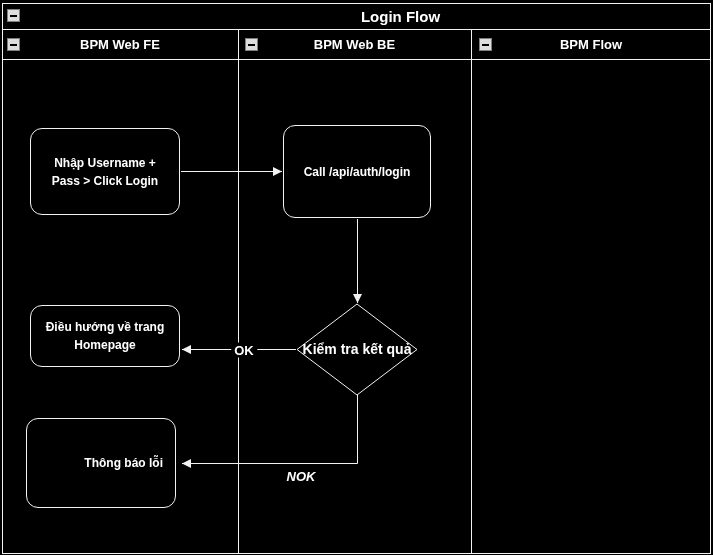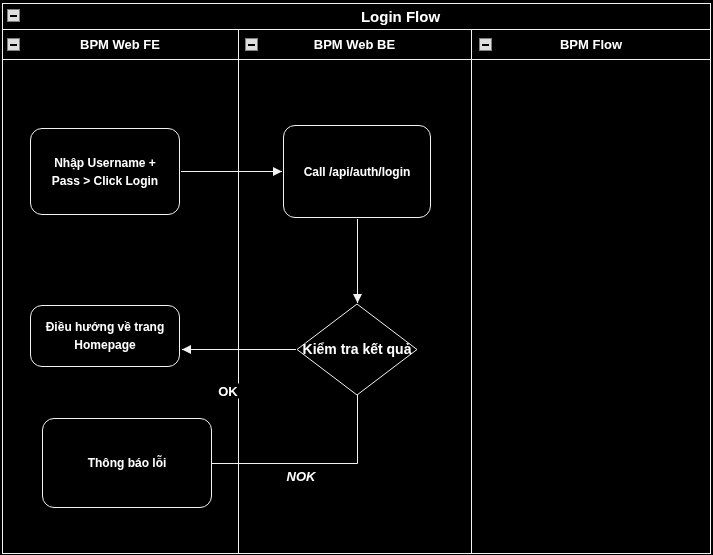--- a/index.html
+++ b/index.html
@@ -76,21 +76,21 @@
     display: flex;
     align-items: center;
     justify-content: center;
     text-align: center;
     padding: 6px 12px;
     z-index: 2;
   }
   .node.login-input        { left: 30px;  top: 128px; width: 150px; height: 87px; }
   .node.call-api           { left: 283px; top: 125px; width: 148px; height: 93px; }
   .node.redirect-homepage  { left: 30px;  top: 305px; width: 150px; height: 62px; }
-  .node.error-message      { left: 42px;  top: 418px; width: 170px; height: 90px; }
+  .node.error-message      { left: 26px;  top: 418px; width: 150px; height: 90px; justify-content: flex-end; }
   .diamond-label {
     position: absolute;
     left: 297px; top: 331px;
     width: 120px; height: 36px;
     display: flex;
     align-items: center;
     justify-content: center;
     text-align: center;
     color: #ffffff;
     font-weight: bold;
@@ -100,21 +100,21 @@
   .edge-label {
     position: absolute;
     transform: translate(-50%, -50%);
     background: #000000;
     color: #ffffff;
     font-weight: bold;
     font-size: 13px;
     padding: 0 3px;
     z-index: 2;
   }
-  .edge-label.ok  { left: 228px; top: 350px; margin-top: 41px; }
+  .edge-label.ok  { left: 244px; top: 350px; }
   .edge-label.nok { left: 301px; top: 476px; font-style: italic; }
 </style>
 </head>
 <body>
 
 <div class="canvas">
 
   <svg class="connectors" width="713" height="555" viewBox="0 0 713 555" xmlns="http://www.w3.org/2000/svg">
     <defs>
       <marker id="arrow" markerWidth="9" markerHeight="9" refX="9" refY="4.5" orient="auto" markerUnits="userSpaceOnUse">

